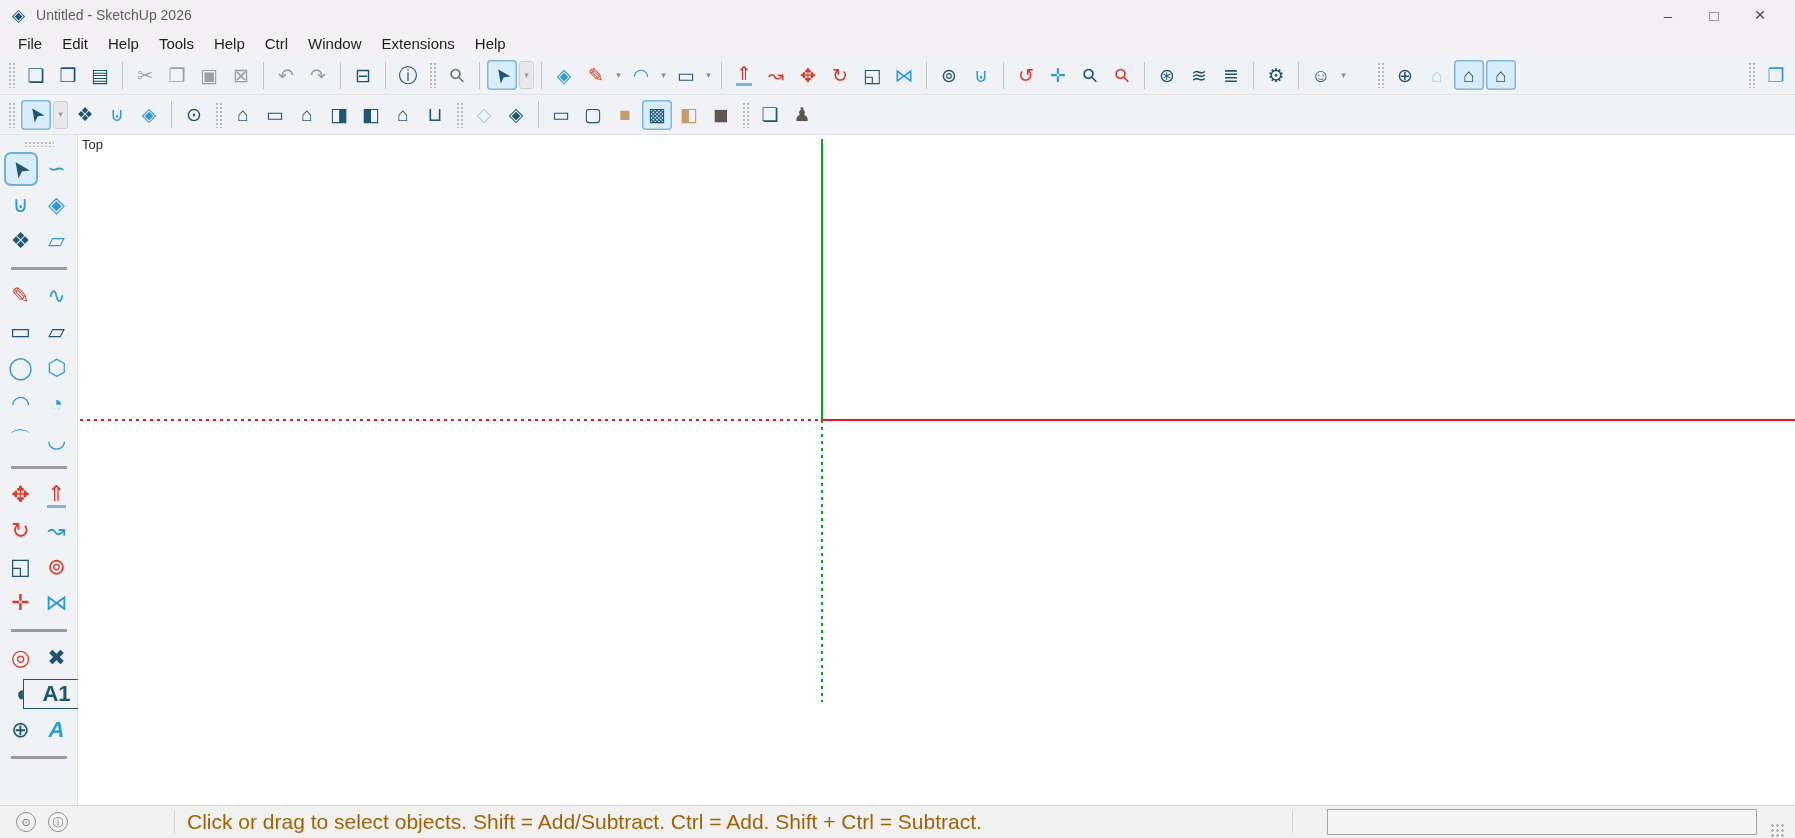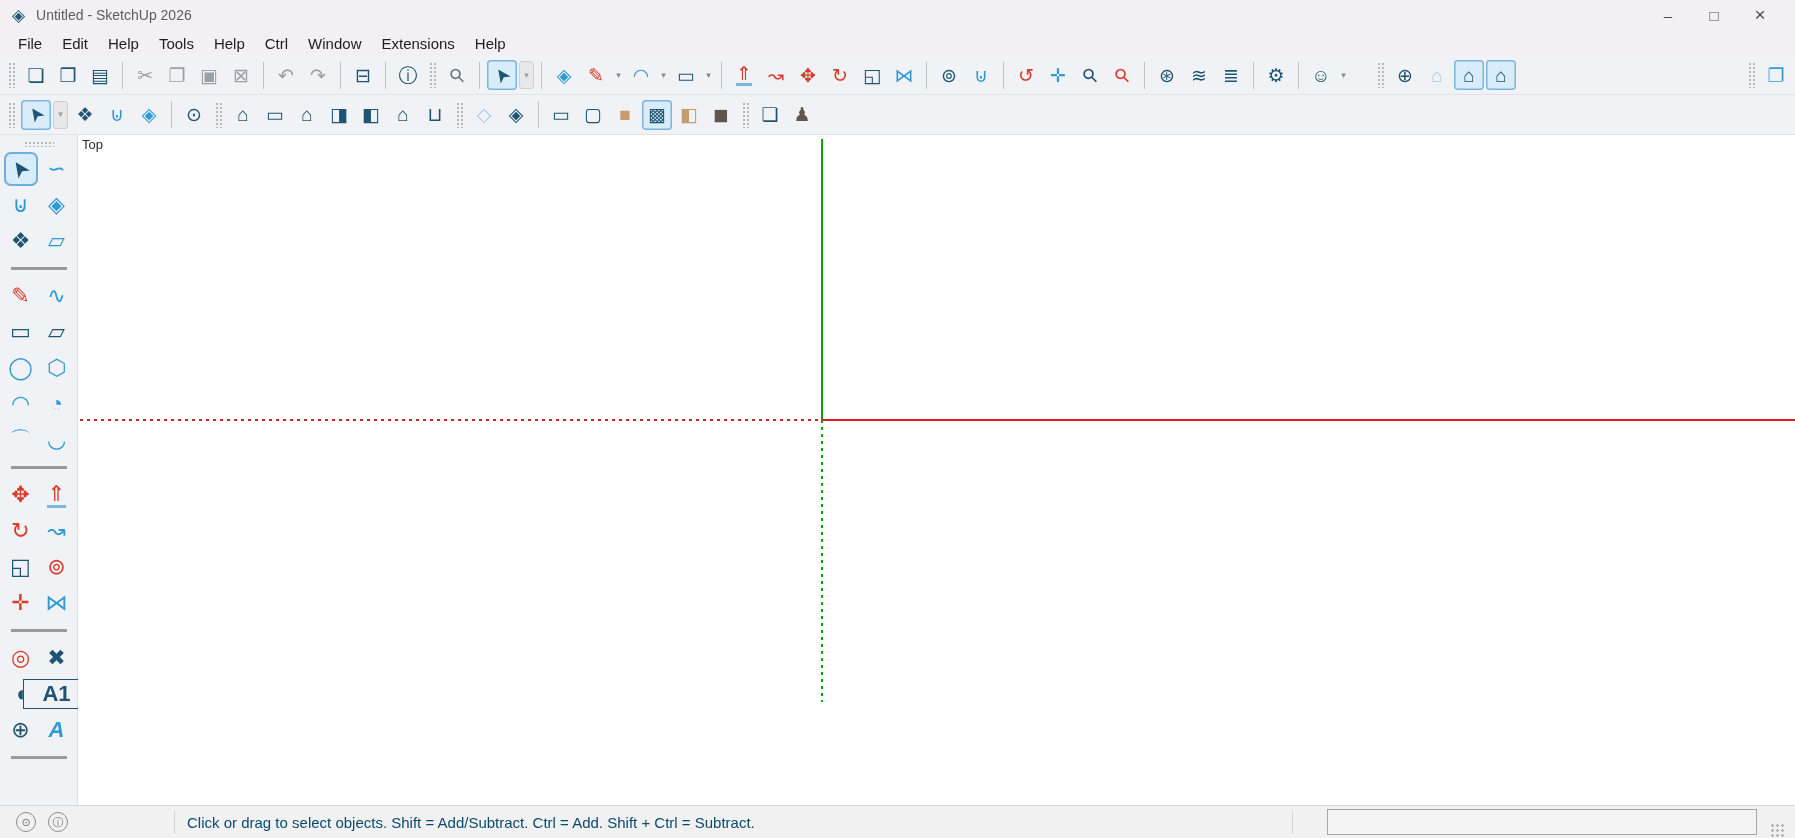--- a/index.html
+++ b/index.html
@@ -80,21 +80,21 @@
 
   
   #statusbar { position:absolute; bottom:0; left:0; right:0; height:33px;
     background:#f1f1f1; border-top:1px solid #d8d8d8;
     display:flex; align-items:center; padding:0 10px; }
   .sb-icon { width:20px; height:20px; border:1.5px solid #8d8d8d; border-radius:50%;
     color:#6f6f6f; font-size:11px; display:flex; align-items:center; justify-content:center;
     margin:0 6px; flex:0 0 auto; }
   .sb-sep { width:1px; height:22px; background:#d2d2d2; margin:0 12px; flex:0 0 auto; }
   .sb-sep.left { margin-left:100px; }
-  #sb-message { font-size:15px; color:#0c4a6e; white-space:nowrap; }
+  #sb-message { font-size:21px; color:#a16207; white-space:nowrap; }
   #meas-box { width:430px; height:26px; border:1px solid #a6a6a6; background:#f4f4f4;
     margin-left:22px; font-size:14px; padding:0 6px; color:#333; }
   #resize-grip { width:16px; height:16px; margin-left:12px; align-self:flex-end;
     background-image:radial-gradient(circle,#b0b0b0 1.2px,transparent 1.5px);
     background-size:5px 5px; background-position:bottom right; }
 </style>
 </head>
 <body>
 
 <div id="window">

